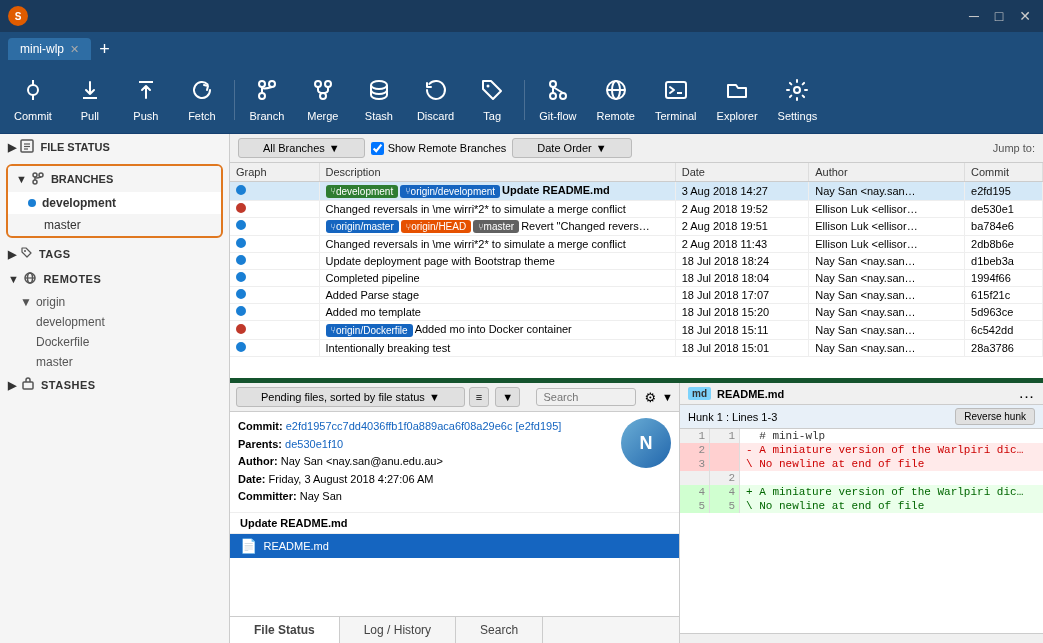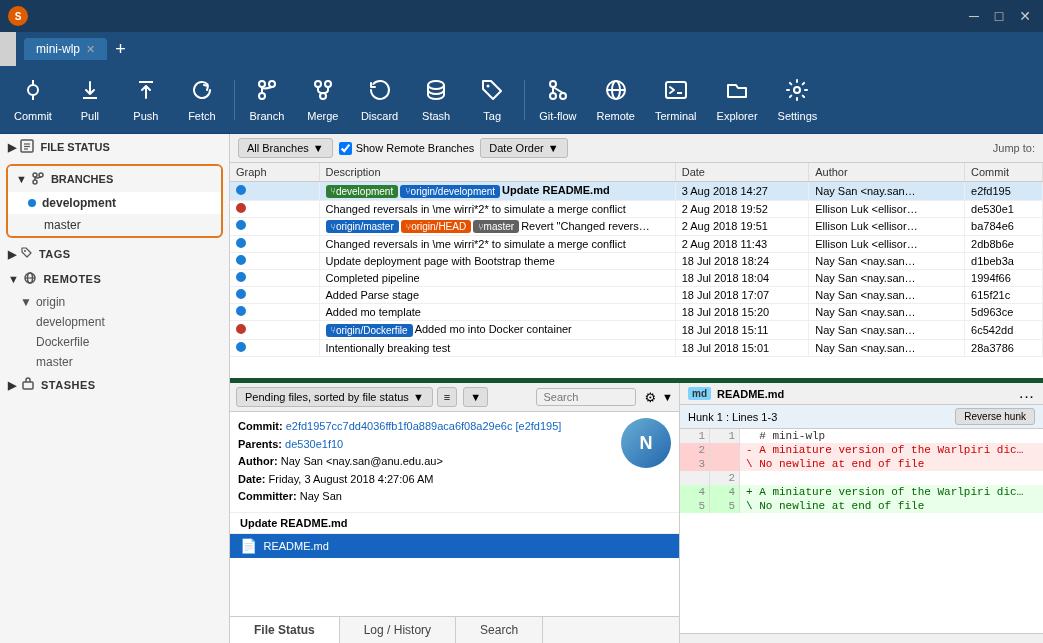--- a/index.html
+++ b/index.html
@@ -40,21 +40,20 @@
       font-size: 10px; color: white; font-weight: bold;
     }
 
     
     .tab-bar {
       height: 34px;
       background: #1e4d7b;
       display: flex;
       align-items: center;
       padding: 0 8px;
-      margin-left: 16px;
     }
     .tab {
       background: #2e6da4;
       border-radius: 4px 4px 0 0;
       padding: 4px 12px;
       color: white;
       font-size: 12px;
       display: flex;
       align-items: center;
       gap: 6px;
@@ -190,21 +189,21 @@
       align-items: center;
       padding: 4px 8px;
       background: #f0f0f0;
       border-bottom: 1px solid #ccc;
       gap: 6px;
     }
     .dropdown-btn {
       background: #e0e0e0;
       border: 1px solid #bbb;
       border-radius: 3px;
-      padding: 3px 8px;
+      padding: 3px 24px;
       font-size: 11px;
       cursor: pointer;
       display: flex;
       align-items: center;
       gap: 4px;
     }
     .checkbox-label {
       display: flex;
       gap: 4px;
       font-size: 11px;
@@ -500,35 +499,35 @@
           <circle cx="12" cy="18" r="3" stroke="white" stroke-width="2"></circle>
           <path d="M7 9v3q0 3 5 3" stroke="white" stroke-width="2" fill="none"></path>
           <path d="M17 9v3q0 3-5 3" stroke="white" stroke-width="2" fill="none"></path>
         </svg>
     </span>
     <span>Merge</span>
   </div>
   <div class="tool-btn">
     <span class="icon">
       <svg width="24" height="24" viewBox="0 0 24 24" fill="none">
-          <path d="M3 12a9 9 0 1 0 2.34-6.1" stroke="white" stroke-width="2" stroke-linecap="round"></path>
-          <path d="M3 5v4h4" stroke="white" stroke-width="2" stroke-linecap="round" stroke-linejoin="round"></path>
-        </svg>
-    </span>
-    <span>Discard</span>
-  </div>
-  <div class="tool-btn">
-    <span class="icon">
-      <svg width="24" height="24" viewBox="0 0 24 24" fill="none">
           <ellipse cx="12" cy="7" rx="8" ry="4" stroke="white" stroke-width="2"></ellipse>
           <path d="M4 7v5c0 2.2 3.6 4 8 4s8-1.8 8-4V7" stroke="white" stroke-width="2"></path>
           <path d="M4 12v5c0 2.2 3.6 4 8 4s8-1.8 8-4v-5" stroke="white" stroke-width="2"></path>
         </svg>
     </span>
     <span>Stash</span>
+  </div>
+  <div class="tool-btn">
+    <span class="icon">
+      <svg width="24" height="24" viewBox="0 0 24 24" fill="none">
+          <path d="M3 12a9 9 0 1 0 2.34-6.1" stroke="white" stroke-width="2" stroke-linecap="round"></path>
+          <path d="M3 5v4h4" stroke="white" stroke-width="2" stroke-linecap="round" stroke-linejoin="round"></path>
+        </svg>
+    </span>
+    <span>Discard</span>
   </div>
   <div class="tool-btn">
     <span class="icon">
       <svg width="24" height="24" viewBox="0 0 24 24" fill="none">
           <path d="M3 3h8l10 10-8 8L3 11z" stroke="white" stroke-width="2" stroke-linejoin="round"></path>
           <circle cx="8" cy="8" r="1.5" fill="white"></circle>
         </svg>
     </span>
     <span>Tag</span>
   </div>

